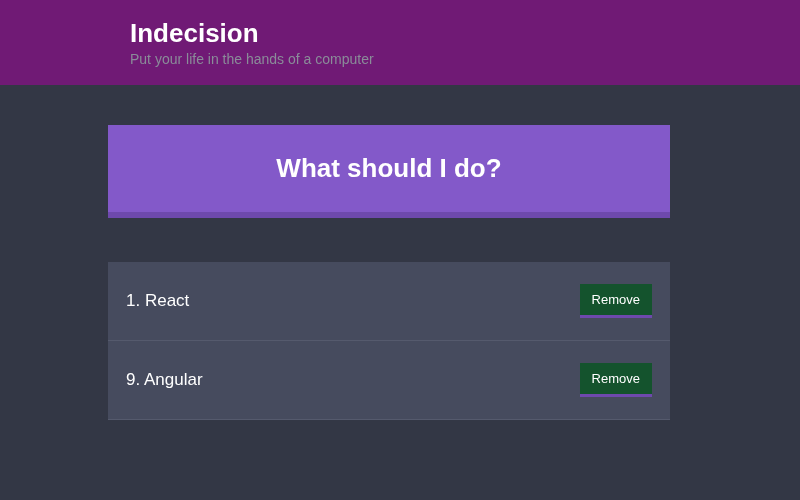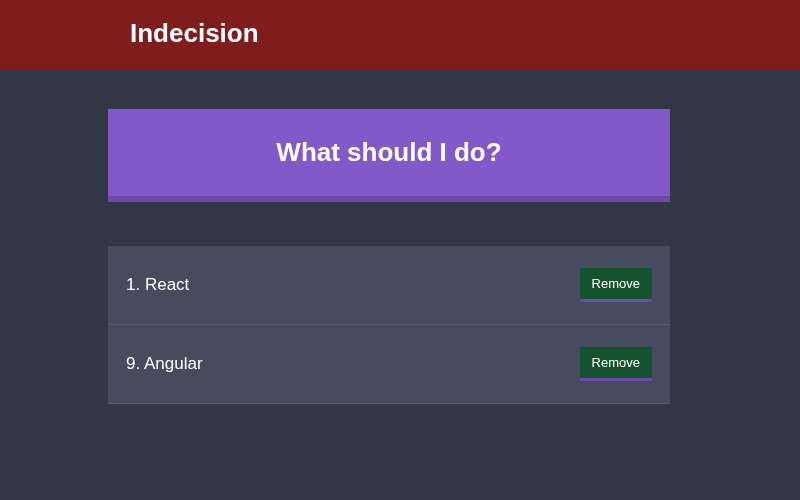--- a/index.html
+++ b/index.html
@@ -4,21 +4,21 @@
   <style>
     * { margin: 0; padding: 0; box-sizing: border-box; }
     body {
       font-family: -apple-system, BlinkMacSystemFont, "Segoe UI", Helvetica, Arial, sans-serif;
       background: #333745;
       width: 800px;
       height: 500px;
       overflow: hidden;
     }
     .header {
-      background: #7f1d1d;
+      background: #701a75;
       padding: 18px 0 18px 130px;
     }
     .header-title {
       color: #ffffff;
       font-size: 26px;
       font-weight: bold;
       margin-bottom: 2px;
     }
     .header-subtitle {
       color: #8a8c99;
@@ -81,20 +81,21 @@
       font-size: 13px;
       padding: 8px 12px;
       cursor: pointer;
     }
   </style>
 </head>
 <body>
 
 <div class="header">
   <h1 class="header-title">Indecision</h1>
+  <div class="header-subtitle">Put your life in the hands of a computer</div>
 </div>
 
 <div class="container">
   <button class="big-button">What should I do?</button>
 
   <div class="widget">
 
     <div class="option">
       <span class="option-text">1. React</span>
       <button class="remove-btn">Remove</button>

